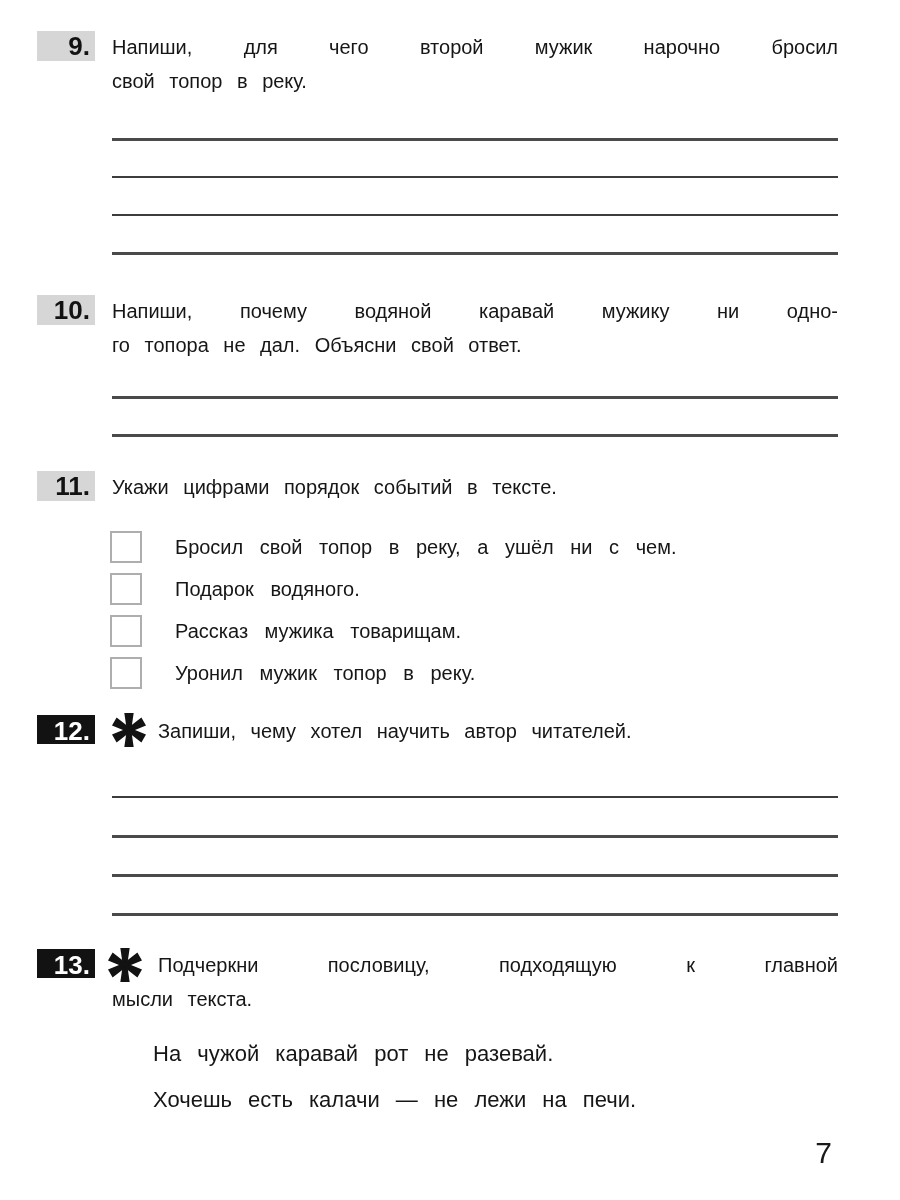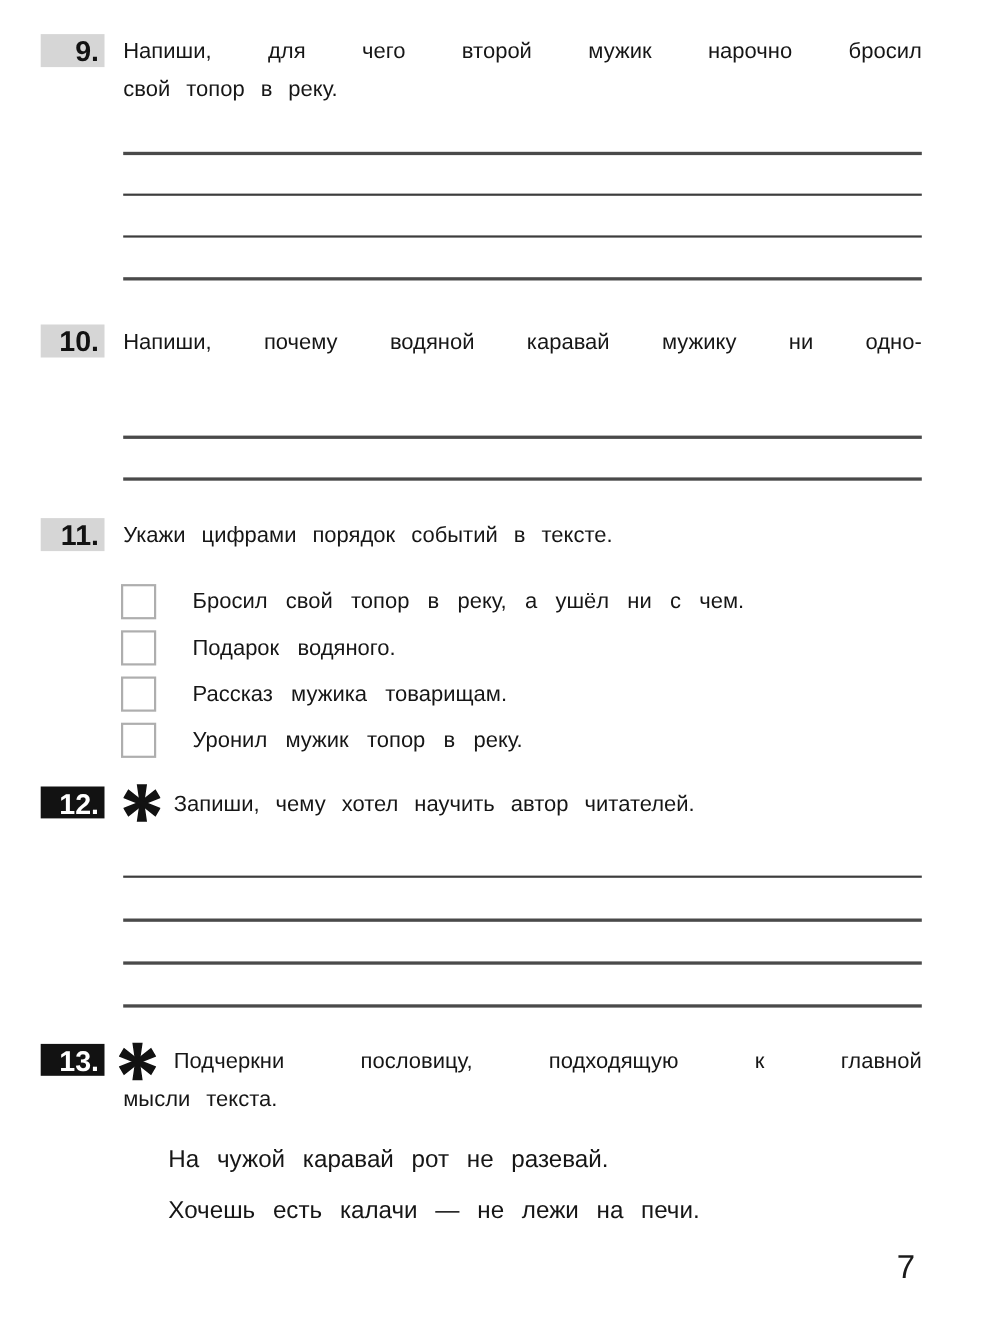--- a/index.html
+++ b/index.html
@@ -54,20 +54,21 @@
     <div class="rule heavy"></div>
     <div class="rule"></div>
     <div class="rule"></div>
     <div class="rule heavy"></div>
   </div>
 
   <section class="ex" style="top:294px">
     <div class="badge gray">10.</div>
     <div class="title">
       <div class="tline stretch">Напиши, почему водяной каравай мужику ни одно-</div>
+      <div class="tline">го топора не дал. Объясни свой ответ.</div>
     </div>
   </section>
   <div class="rules" style="top:396px">
     <div class="rule heavy"></div>
     <div class="rule heavy"></div>
   </div>
 
   <section class="ex" style="top:470px">
     <div class="badge gray">11.</div>
     <div class="title">

